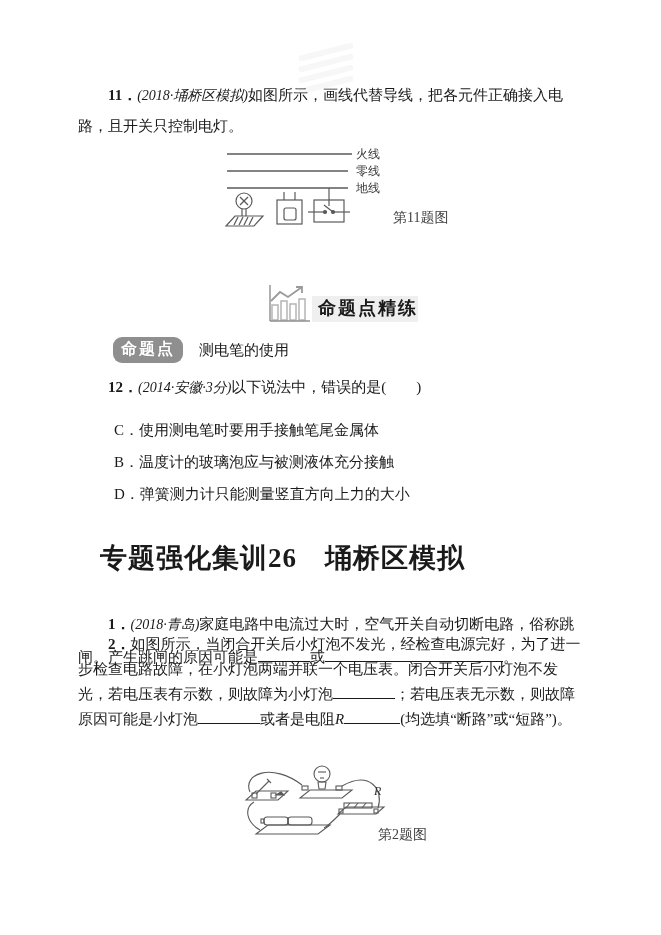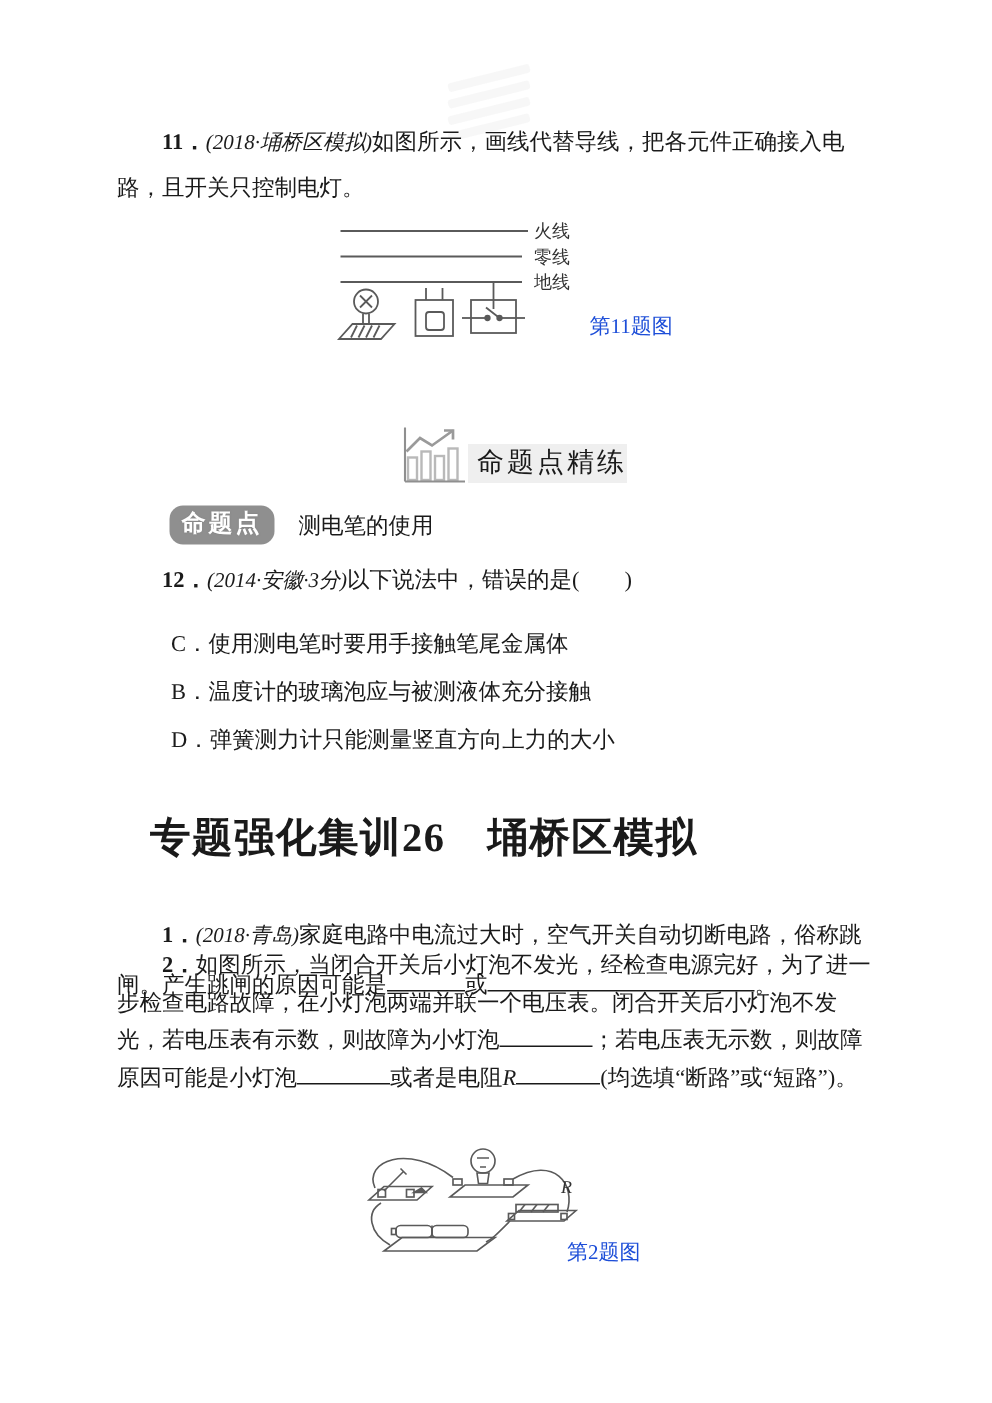--- a/index.html
+++ b/index.html
@@ -12,30 +12,30 @@
   .watermark .wm{width:56px;height:6px;background:#f2f2f2;margin:5px 0;transform:rotate(-14deg);border-radius:2px;}
 
   .para{position:absolute;left:78px;width:506px;font-size:15px;line-height:30px;text-indent:2em;margin:0;}
   .q11{top:80px;}
   .src{font-style:italic;font-size:14px;}
   b.qno{font-weight:bold;}
 
   
   .fig11{position:absolute;left:224px;top:144px;width:200px;height:92px;}
   .fig11 svg{display:block;}
-  .fig-caption{position:absolute;font-size:14px;color:#1d4ed8;white-space:nowrap;}
+  .fig-caption{position:absolute;font-size:14px;color:#404040;white-space:nowrap;}
   .cap11{left:393px;top:209px;}
   .cap2{left:378px;top:826px;}
   .wire-label{font-size:12px;fill:#333;font-family:"Liberation Serif","DejaVu Serif",serif;}
 
   
   .section-header{position:absolute;left:266px;top:283px;width:160px;height:40px;}
   .section-strip{position:absolute;left:2px;top:13px;width:150px;height:26px;background:#efefef;}
   .section-icon{position:absolute;left:0;top:0;width:46px;height:40px;background:#ffffff;}
-  .section-title{position:absolute;left:52px;top:13px;font-size:18px;font-weight:normal;letter-spacing:2px;white-space:nowrap;}
+  .section-title{position:absolute;left:52px;top:13px;font-size:18px;font-weight:bold;letter-spacing:2px;white-space:nowrap;}
 
   
   .kaodian{position:absolute;left:113px;top:337px;height:22px;}
   .badge{
     display:inline-block;background:#8f8f8f;color:#ffffff;font-size:16px;font-weight:bold;
     padding:2px 8px 3px;border-radius:9px;letter-spacing:2px;vertical-align:middle;
     text-shadow:0 0 1px #777;
   }
   .topic{display:inline-block;margin-left:12px;font-size:15px;vertical-align:middle;}
 

